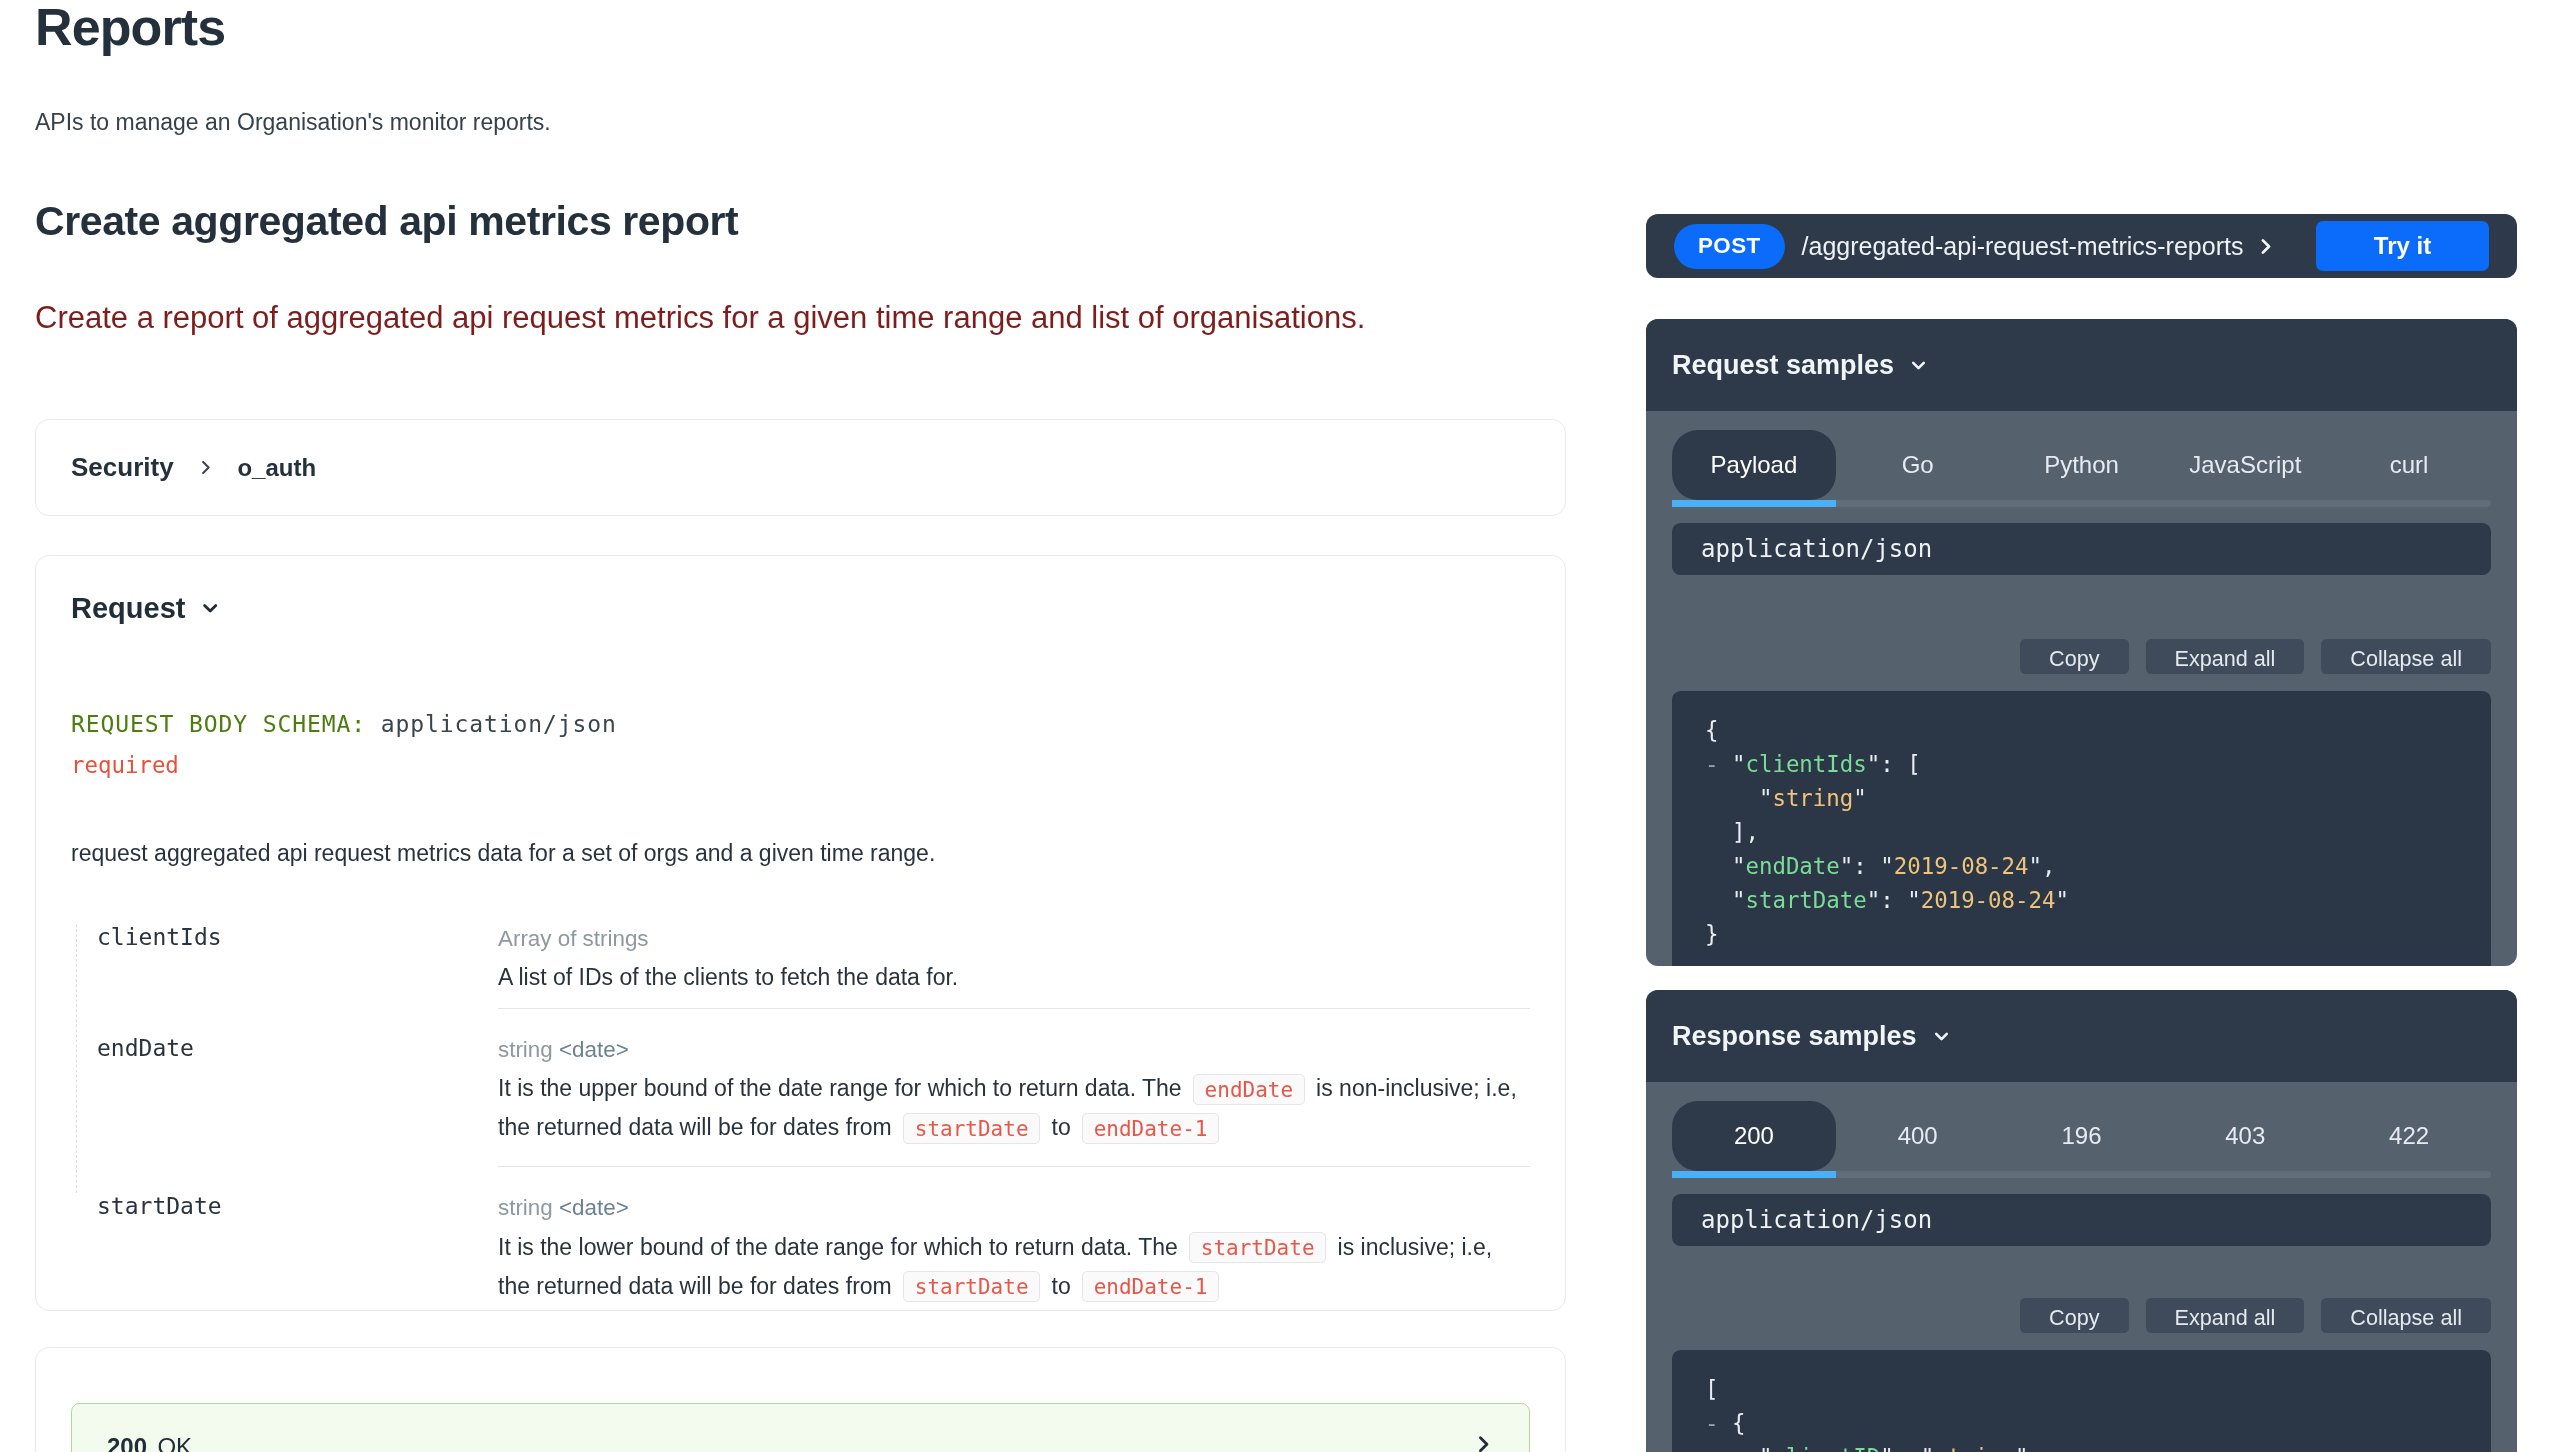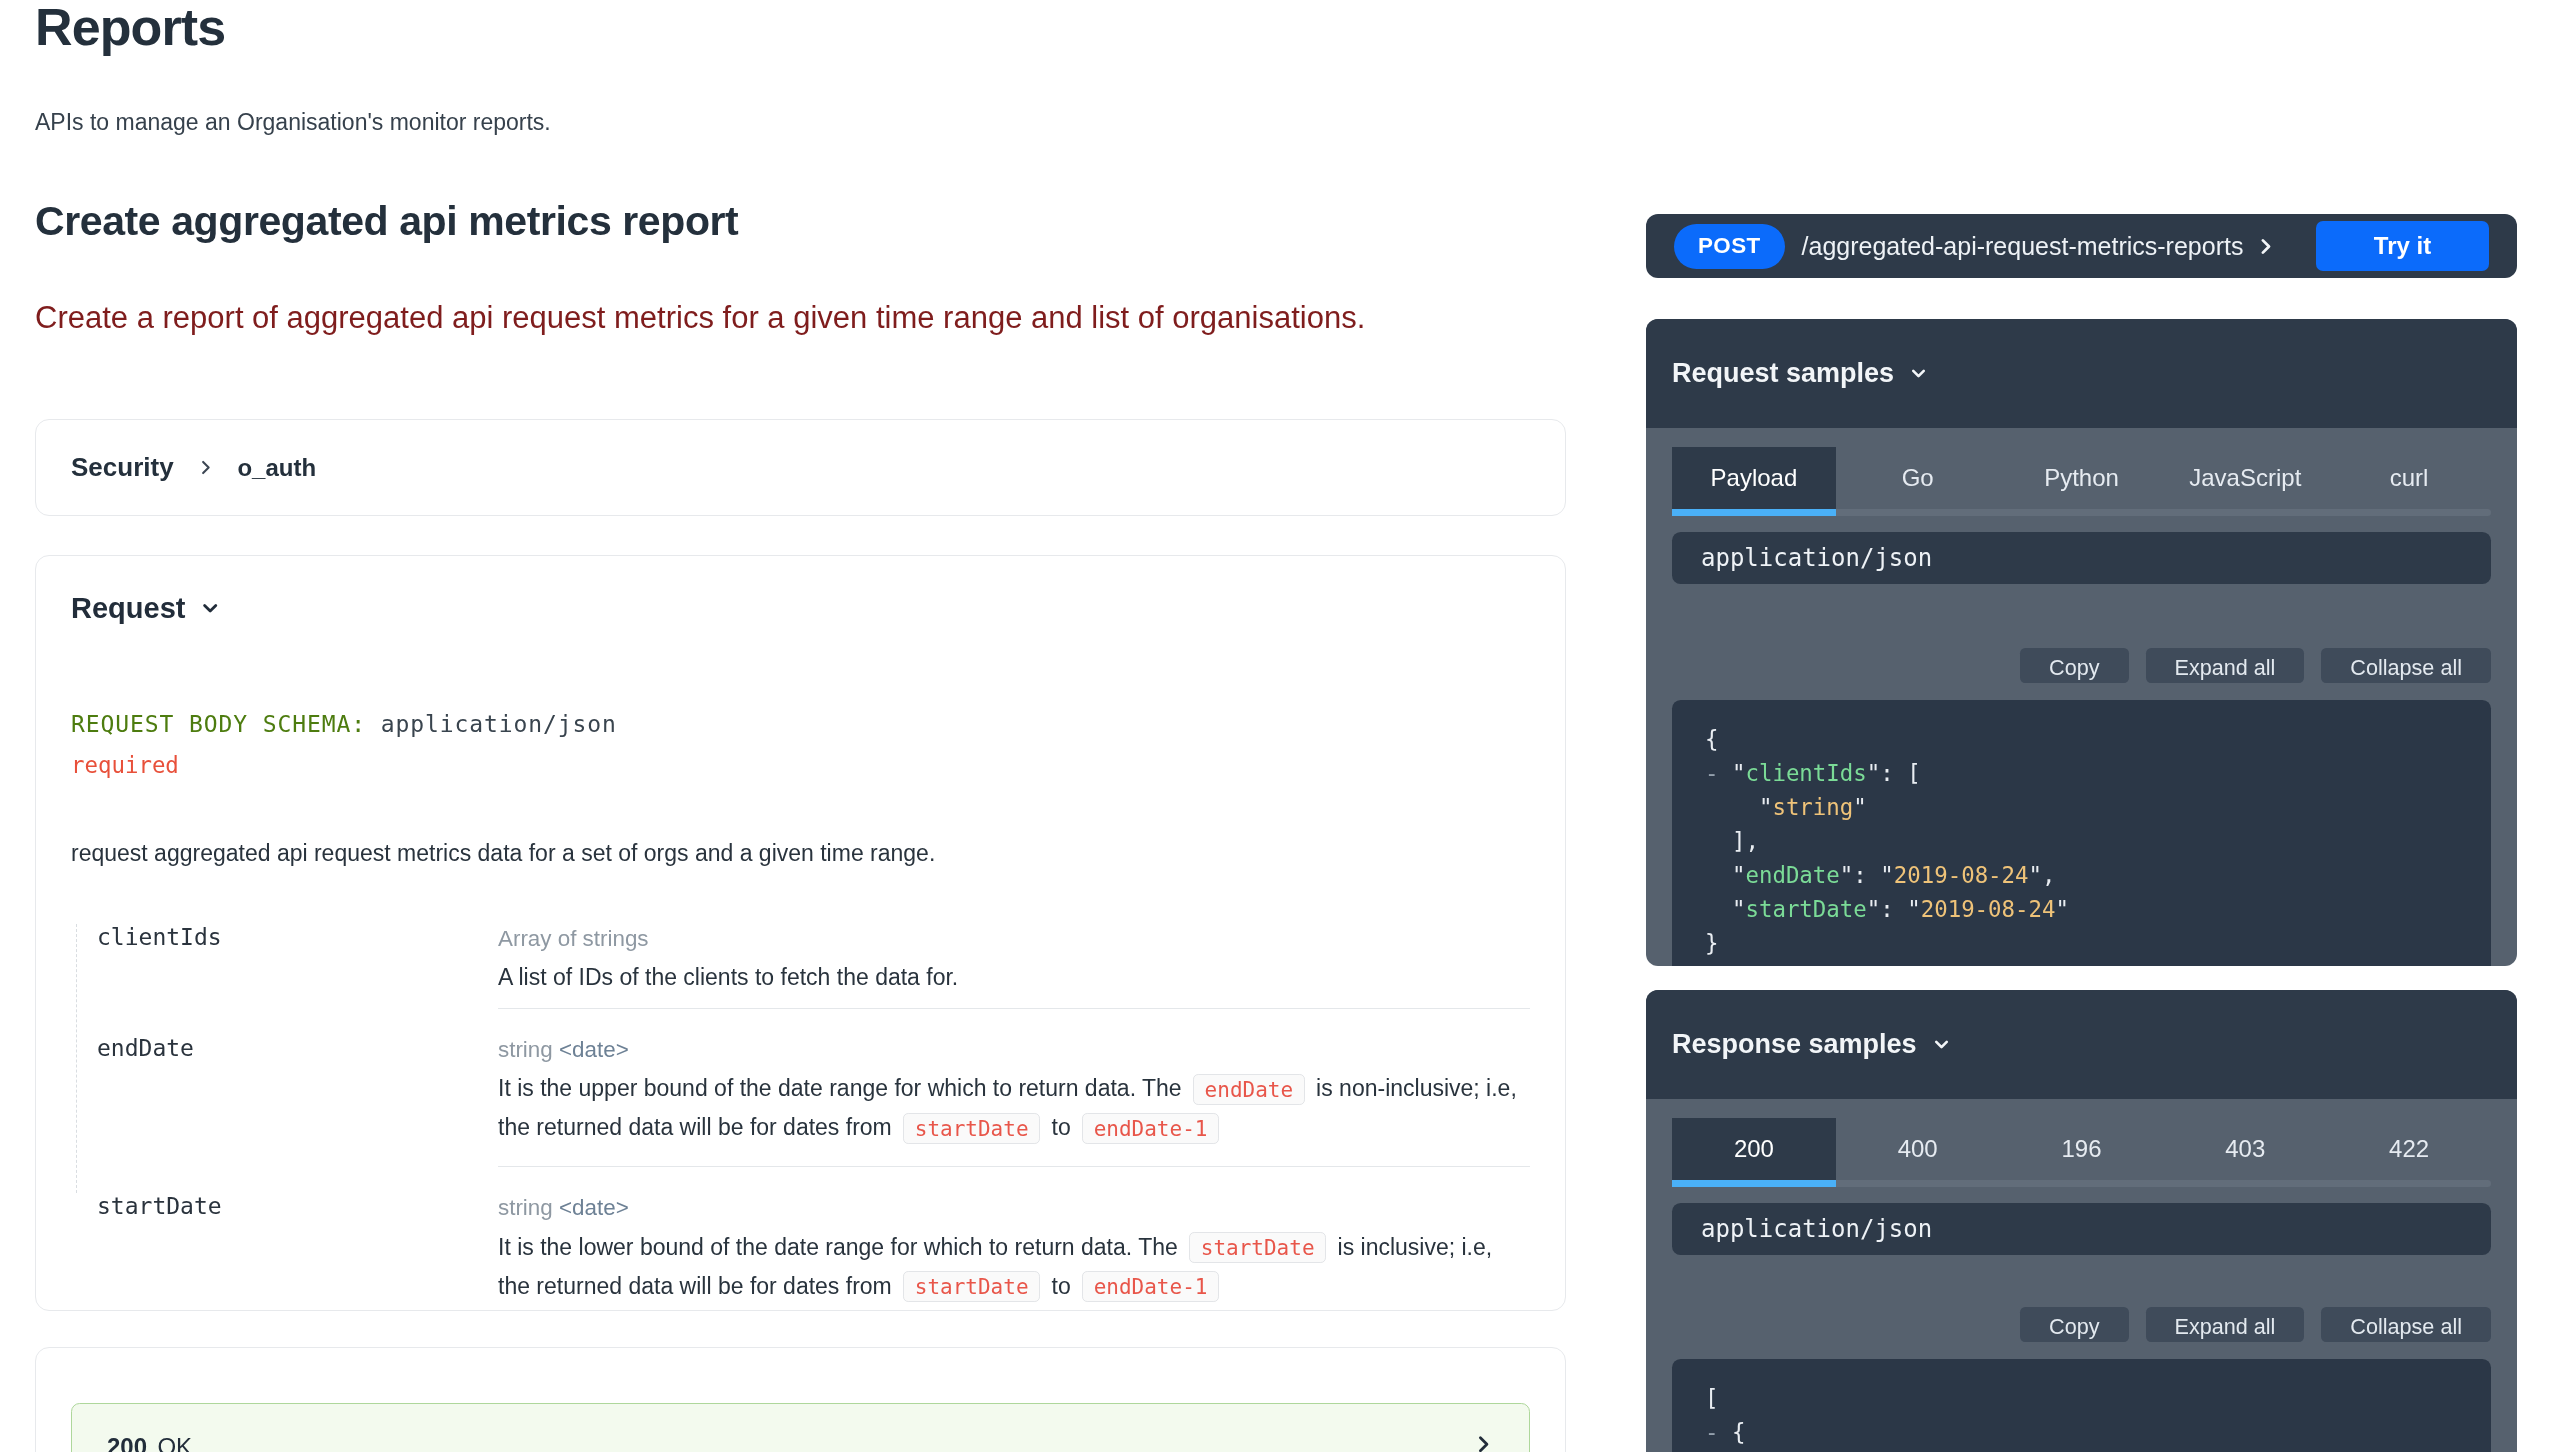--- a/index.html
+++ b/index.html
@@ -70,27 +70,27 @@
     border-radius:862px; padding:9.5px 24px; flex:none; }
   .endpoint-path { color:#eef2f6; font-size:25px; margin-left:17px; white-space:nowrap; }
   .endpoint-chev { color:#f2f5f8; margin-left:12px; cursor:pointer; }
   .try-btn { margin-left:auto; background:#0b6bfb; color:#fff; border:none; border-radius:7px;
     font-family:"Liberation Sans", sans-serif; font-size:24px; font-weight:700;
     padding:0; width:173px; height:50px; cursor:pointer; }
 
   .sample-panel { position:absolute; left:0; width:871px; background:#56616e; border-radius:12px; overflow:hidden; }
   .panel-req { top:319px; height:647px; }
   .panel-resp { top:990px; height:483px; }
-  .panel-header { height:109px; background:#2e3a49; display:flex; align-items:center; gap:14px;
+  .panel-header { height:92px; background:#2e3a49; display:flex; align-items:center; gap:14px;
     padding:16px 26px; color:#f2f5f8; font-size:27px; font-weight:700; cursor:pointer; }
 
   .tabs { margin:19px 26px 0 26px; display:flex; }
   .tab-col { flex:1; display:flex; flex-direction:column; cursor:pointer; }
-  .tab-label { height:62px; display:flex; align-items:center; justify-content:center;
-    font-size:24px; color:#e6ebf1; }
+  .tab-label { height:70px; display:flex; align-items:center; justify-content:center;
+    font-size:24px; color:#e6ebf1;border-radius:26px; }
   .tab-col.active .tab-label { background:#2e3a49; color:#ffffff; }
   .tab-underline { height:7px; background:#626d7a; }
   .tab-col.active .tab-underline { background:#4ab0f7; }
   .tab-col:last-child .tab-underline { border-radius:0 3.5px 3.5px 0; }
 
   .ct-select { margin:15.5px 26px 0 26px; height:52px; background:#2e3a49; border-radius:8.6px;
     display:flex; align-items:center; padding:0 29px; color:#eef2f6; font-size:24px; cursor:pointer; }
 
   .actions { display:flex; justify-content:flex-end; gap:17px; padding:0 26px; }
   .actions-req { margin-top:64px; }

